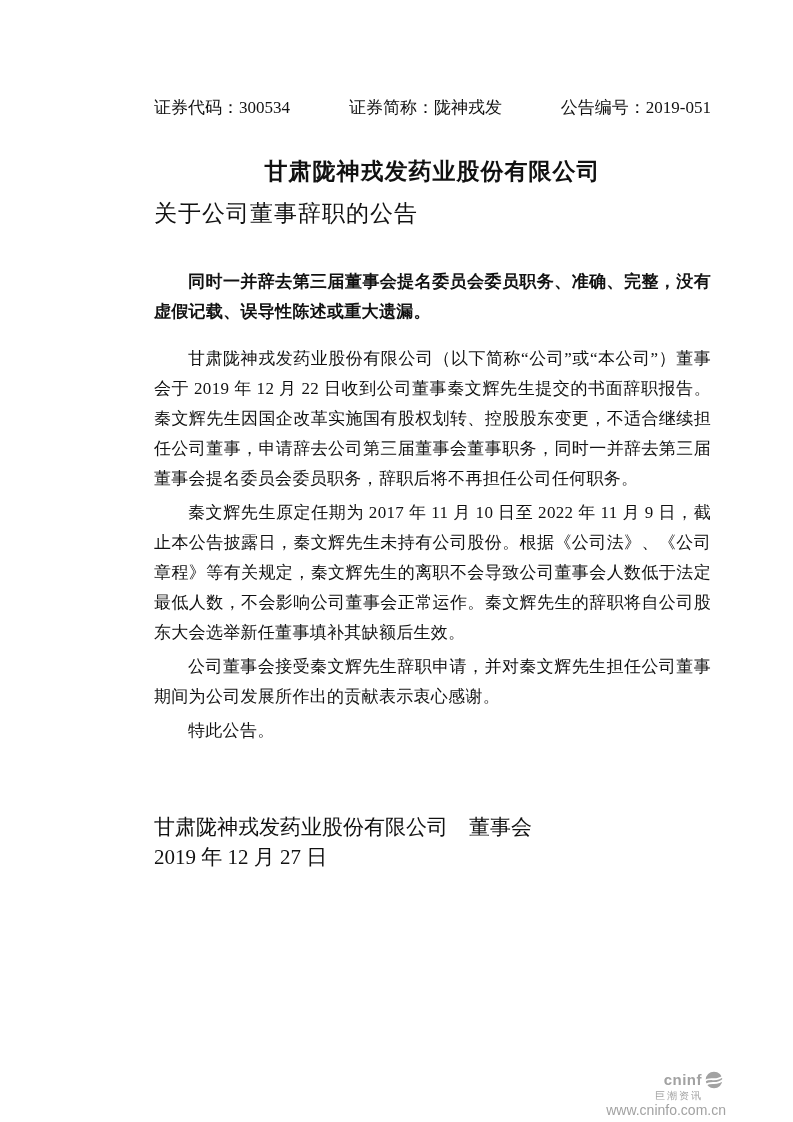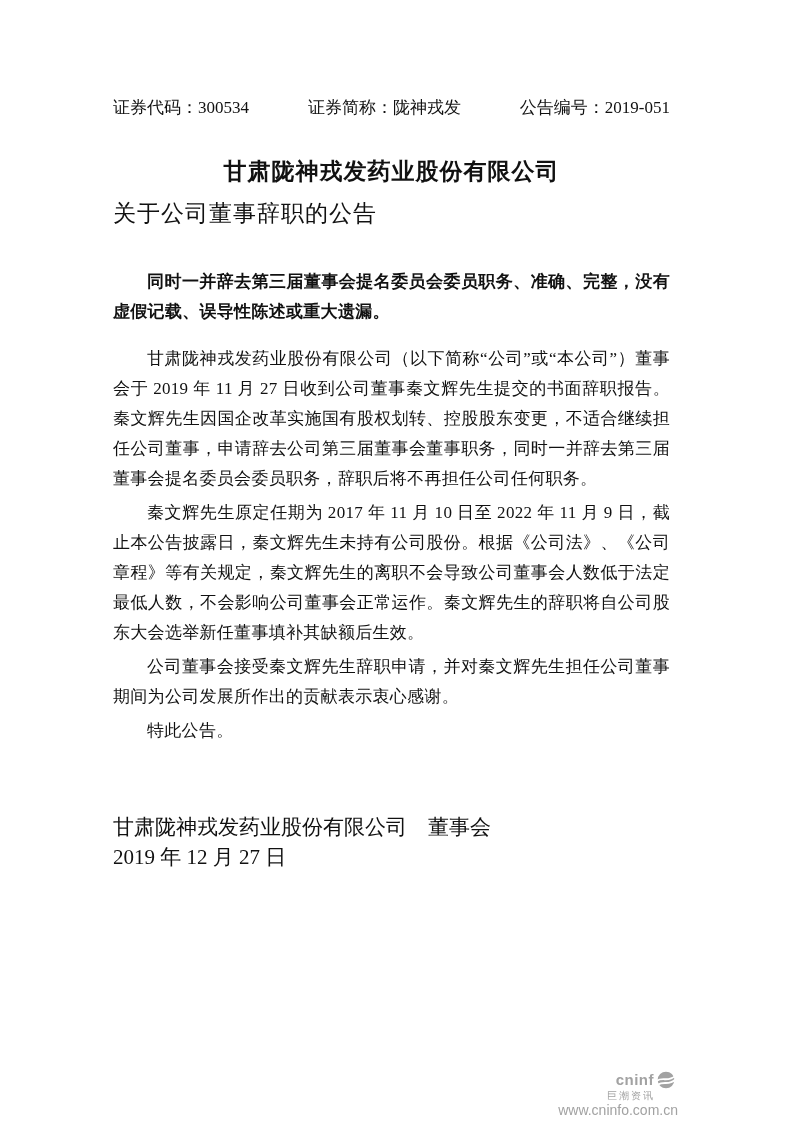--- a/index.html
+++ b/index.html
@@ -4,20 +4,21 @@
 <style>
   * { margin:0; padding:0; box-sizing:border-box; }
   html, body { background:#ffffff; }
   .page {
     position:relative;
     width:694px; height:1122px;
     background:#ffffff;
     color:#111;
     font-family:"Liberation Serif","DejaVu Serif",serif;
     overflow:hidden;
+    margin-left:41px;
   }
   .doc {
     position:absolute;
     left:113px; top:0;
     width:557px;
   }
   .meta-row {
     display:flex;
     justify-content:space-between;
     align-items:baseline;
@@ -62,21 +63,21 @@
   .signature {
     margin-top:66px;
     font-size:21px;
     line-height:30px;
     text-align:left;
   }
   .sig-company { margin-right:-5px; }
   .sig-date { margin-right:3px; }
   .cninfo {
     position:absolute;
-    right:12px; top:1070px;
+    right:5px; top:1070px;
     width:160px;
     text-align:right;
     color:#a2a2a2;
     font-family:"Liberation Sans","DejaVu Sans",sans-serif;
     line-height:1.15;
   }
   .cninfo-top {
     display:flex;
     justify-content:flex-end;
     align-items:center;
@@ -108,21 +109,21 @@
       <span>证券代码：300534</span>
       <span>证券简称：陇神戎发</span>
       <span>公告编号：2019-051</span>
     </div>
 
     <div class="title1">甘肃陇神戎发药业股份有限公司</div>
     <div class="title2">关于公司董事辞职的公告</div>
 
     <p class="disclaimer">同时一并辞去第三届董事会提名委员会委员职务、准确、完整，没有虚假记载、误导性陈述或重大遗漏。</p>
 
-    <p class="para first">甘肃陇神戎发药业股份有限公司（以下简称“公司”或“本公司”）董事会于 2019 年 11 月 27 日收到公司董事秦文辉先生提交的书面辞职报告。秦文辉先生因国企改革实施国有股权划转、控股股东变更，不适合继续担任公司董事，申请辞去公司第三届董事会董事职务，同时一并辞去第三届董事会提名委员会委员职务，辞职后将不再担任公司任何职务。</p>
+    <p class="para first">甘肃陇神戎发药业股份有限公司（以下简称“公司”或“本公司”）董事会于 2019 年 12 月 22 日收到公司董事秦文辉先生提交的书面辞职报告。秦文辉先生因国企改革实施国有股权划转、控股股东变更，不适合继续担任公司董事，申请辞去公司第三届董事会董事职务，同时一并辞去第三届董事会提名委员会委员职务，辞职后将不再担任公司任何职务。</p>
     <p class="para">秦文辉先生原定任期为 2017 年 11 月 10 日至 2022 年 11 月 9 日，截止本公告披露日，秦文辉先生未持有公司股份。根据《公司法》、《公司章程》等有关规定，秦文辉先生的离职不会导致公司董事会人数低于法定最低人数，不会影响公司董事会正常运作。秦文辉先生的辞职将自公司股东大会选举新任董事填补其缺额后生效。</p>
     <p class="para">公司董事会接受秦文辉先生辞职申请，并对秦文辉先生担任公司董事期间为公司发展所作出的贡献表示衷心感谢。</p>
     <p class="para">特此公告。</p>
 
     <div class="signature">
       <div class="sig-company">甘肃陇神戎发药业股份有限公司　董事会</div>
       <div class="sig-date">2019 年 12 月 27 日</div>
     </div>
 
   </div>

